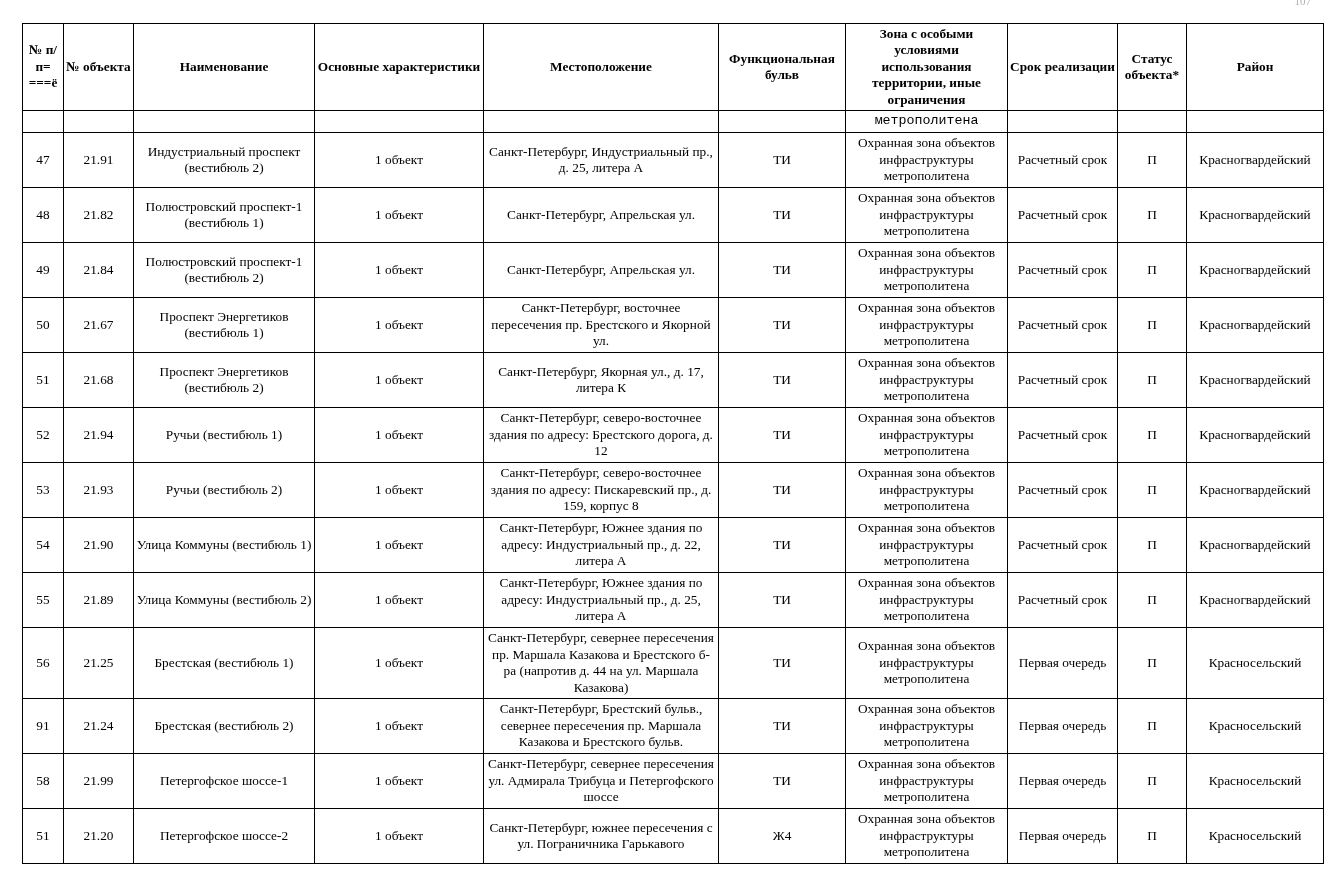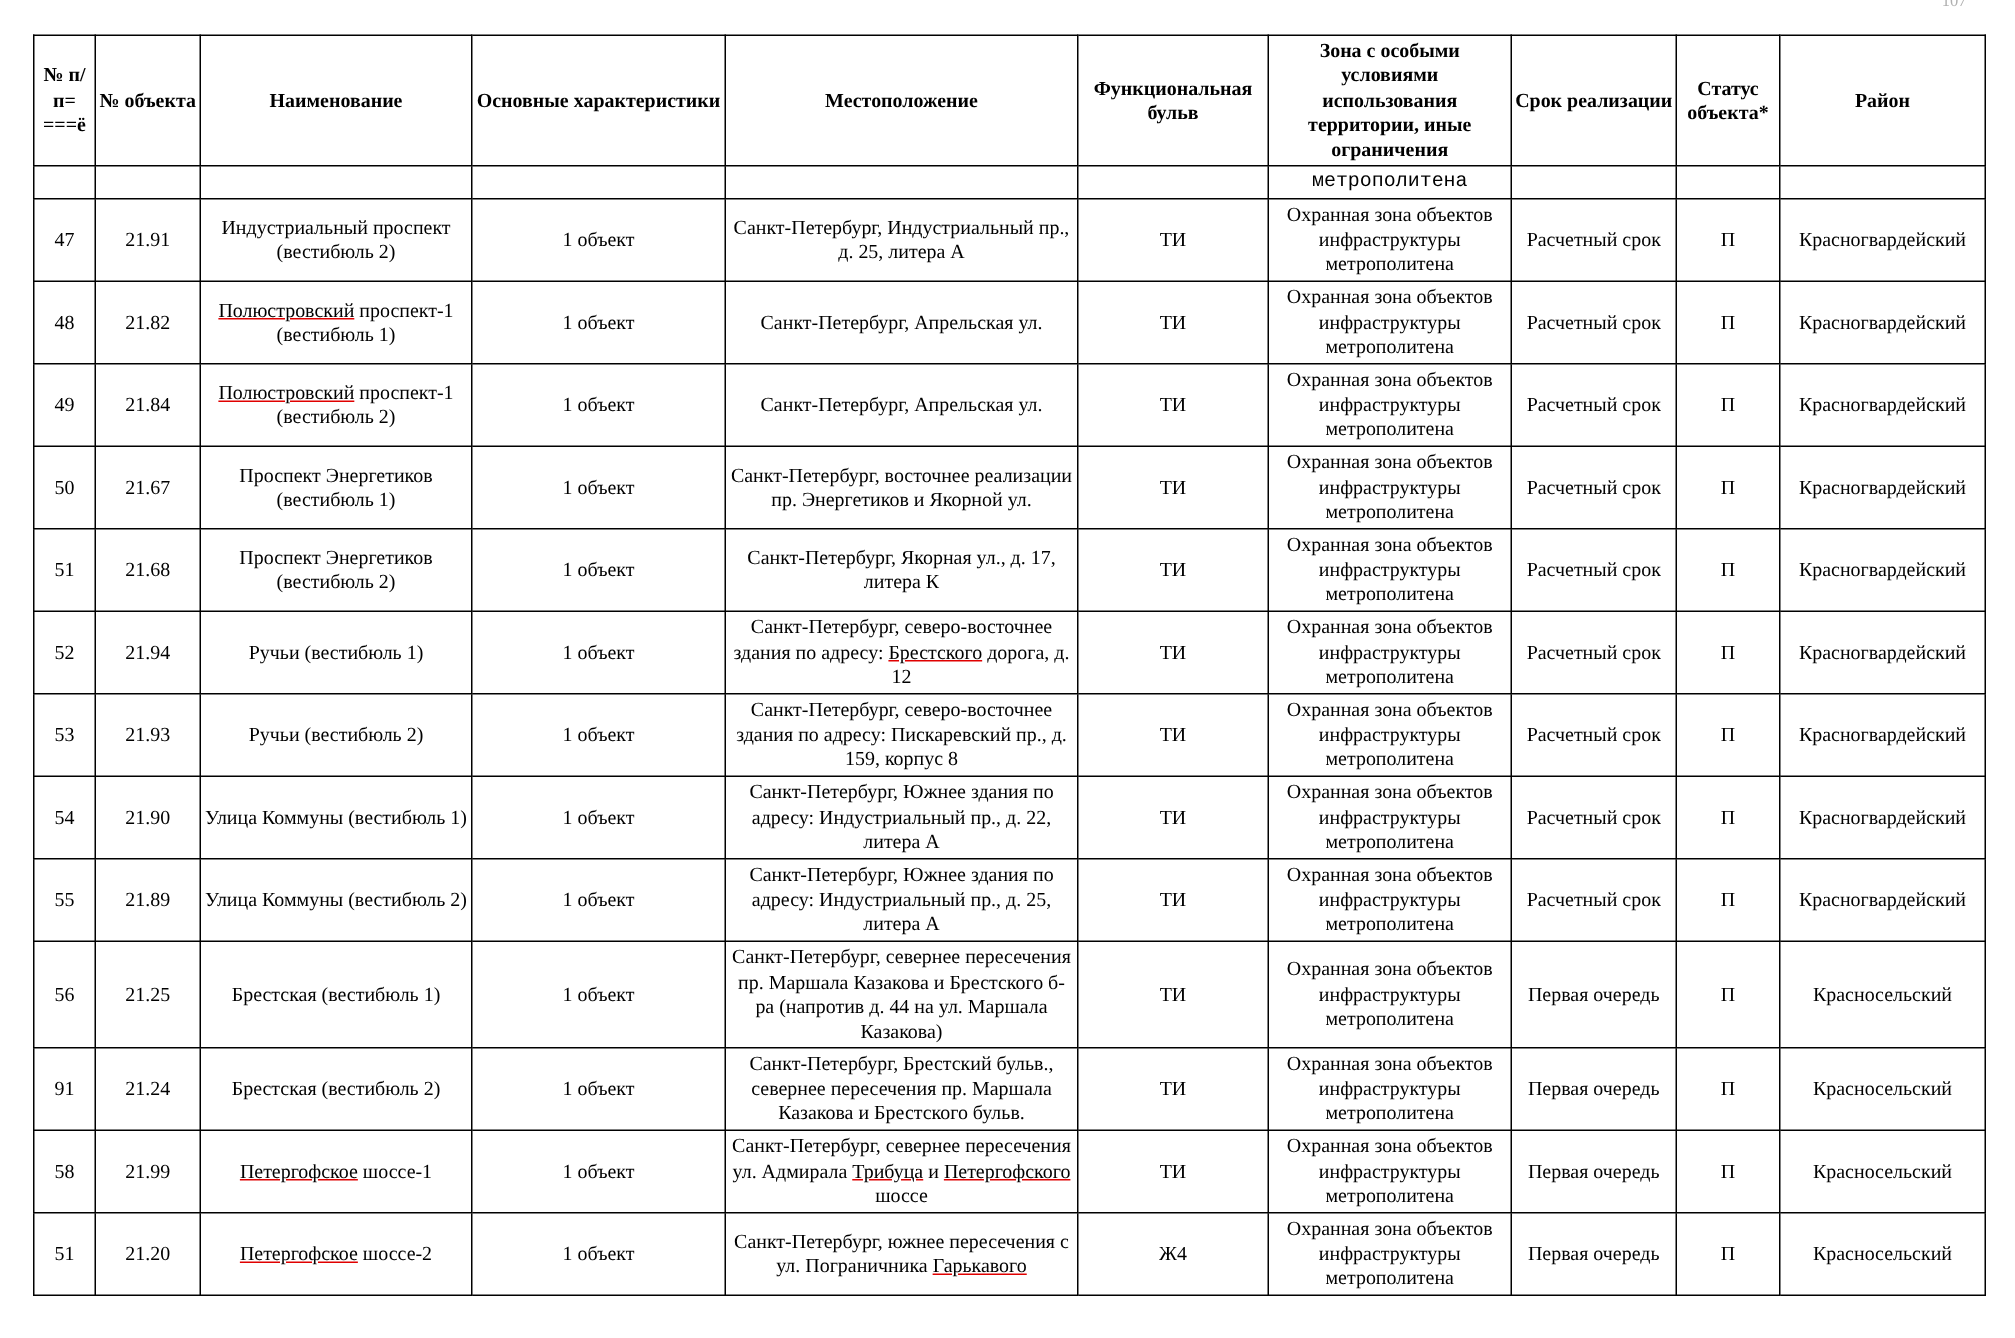--- a/index.html
+++ b/index.html
@@ -7,21 +7,21 @@
          font-family: "Liberation Serif", serif; color: #000; }
   .page-num { position: absolute; right: 32px; top: -5px; font-size: 11px; color: #b0b0b0; }
   table.reg { position: absolute; left: 22px; top: 23px; border-collapse: collapse;
               table-layout: fixed; width: 1301px; }
   table.reg th, table.reg td { border: 1px solid #000; text-align: center; vertical-align: middle;
               font-size: 13.3px; line-height: 16.5px; padding: 0 2px; }
   table.reg th { font-weight: bold; height: 86px; }
   tr.cont td { height: 21px; font-family: Liberation Mono, monospace; }
   tr.row td { height: 54px; }
   tr.row.tall td { height: 70px; }
-  .sp { text-decoration: underline; text-decoration-color: #e00000; text-decoration-style: solid; }
+  .sp { text-decoration-color: #e00000; text-decoration-style: solid; }
 </style>
 </head>
 <body>
 
 <div class="page-num">107</div>
 
 <table class="reg">
   <colgroup>
     <col style="width:41px">
       <col style="width:70px">
@@ -95,21 +95,21 @@
         <td>Охранная зона объектов инфраструктуры метрополитена</td>
         <td>Расчетный срок</td>
         <td>П</td>
         <td>Красногвардейский</td>
       </tr>
       <tr class="row">
         <td>50</td>
         <td>21.67</td>
         <td>Проспект Энергетиков (вестибюль 1)</td>
         <td>1 объект</td>
-        <td>Санкт-Петербург, восточнее реализации пр. Энергетиков и Якорной ул.</td>
+        <td>Санкт-Петербург, восточнее пересечения пр. Брестского и Якорной ул.</td>
         <td>ТИ</td>
         <td>Охранная зона объектов инфраструктуры метрополитена</td>
         <td>Расчетный срок</td>
         <td>П</td>
         <td>Красногвардейский</td>
       </tr>
       <tr class="row">
         <td>51</td>
         <td>21.68</td>
         <td>Проспект Энергетиков (вестибюль 2)</td>

